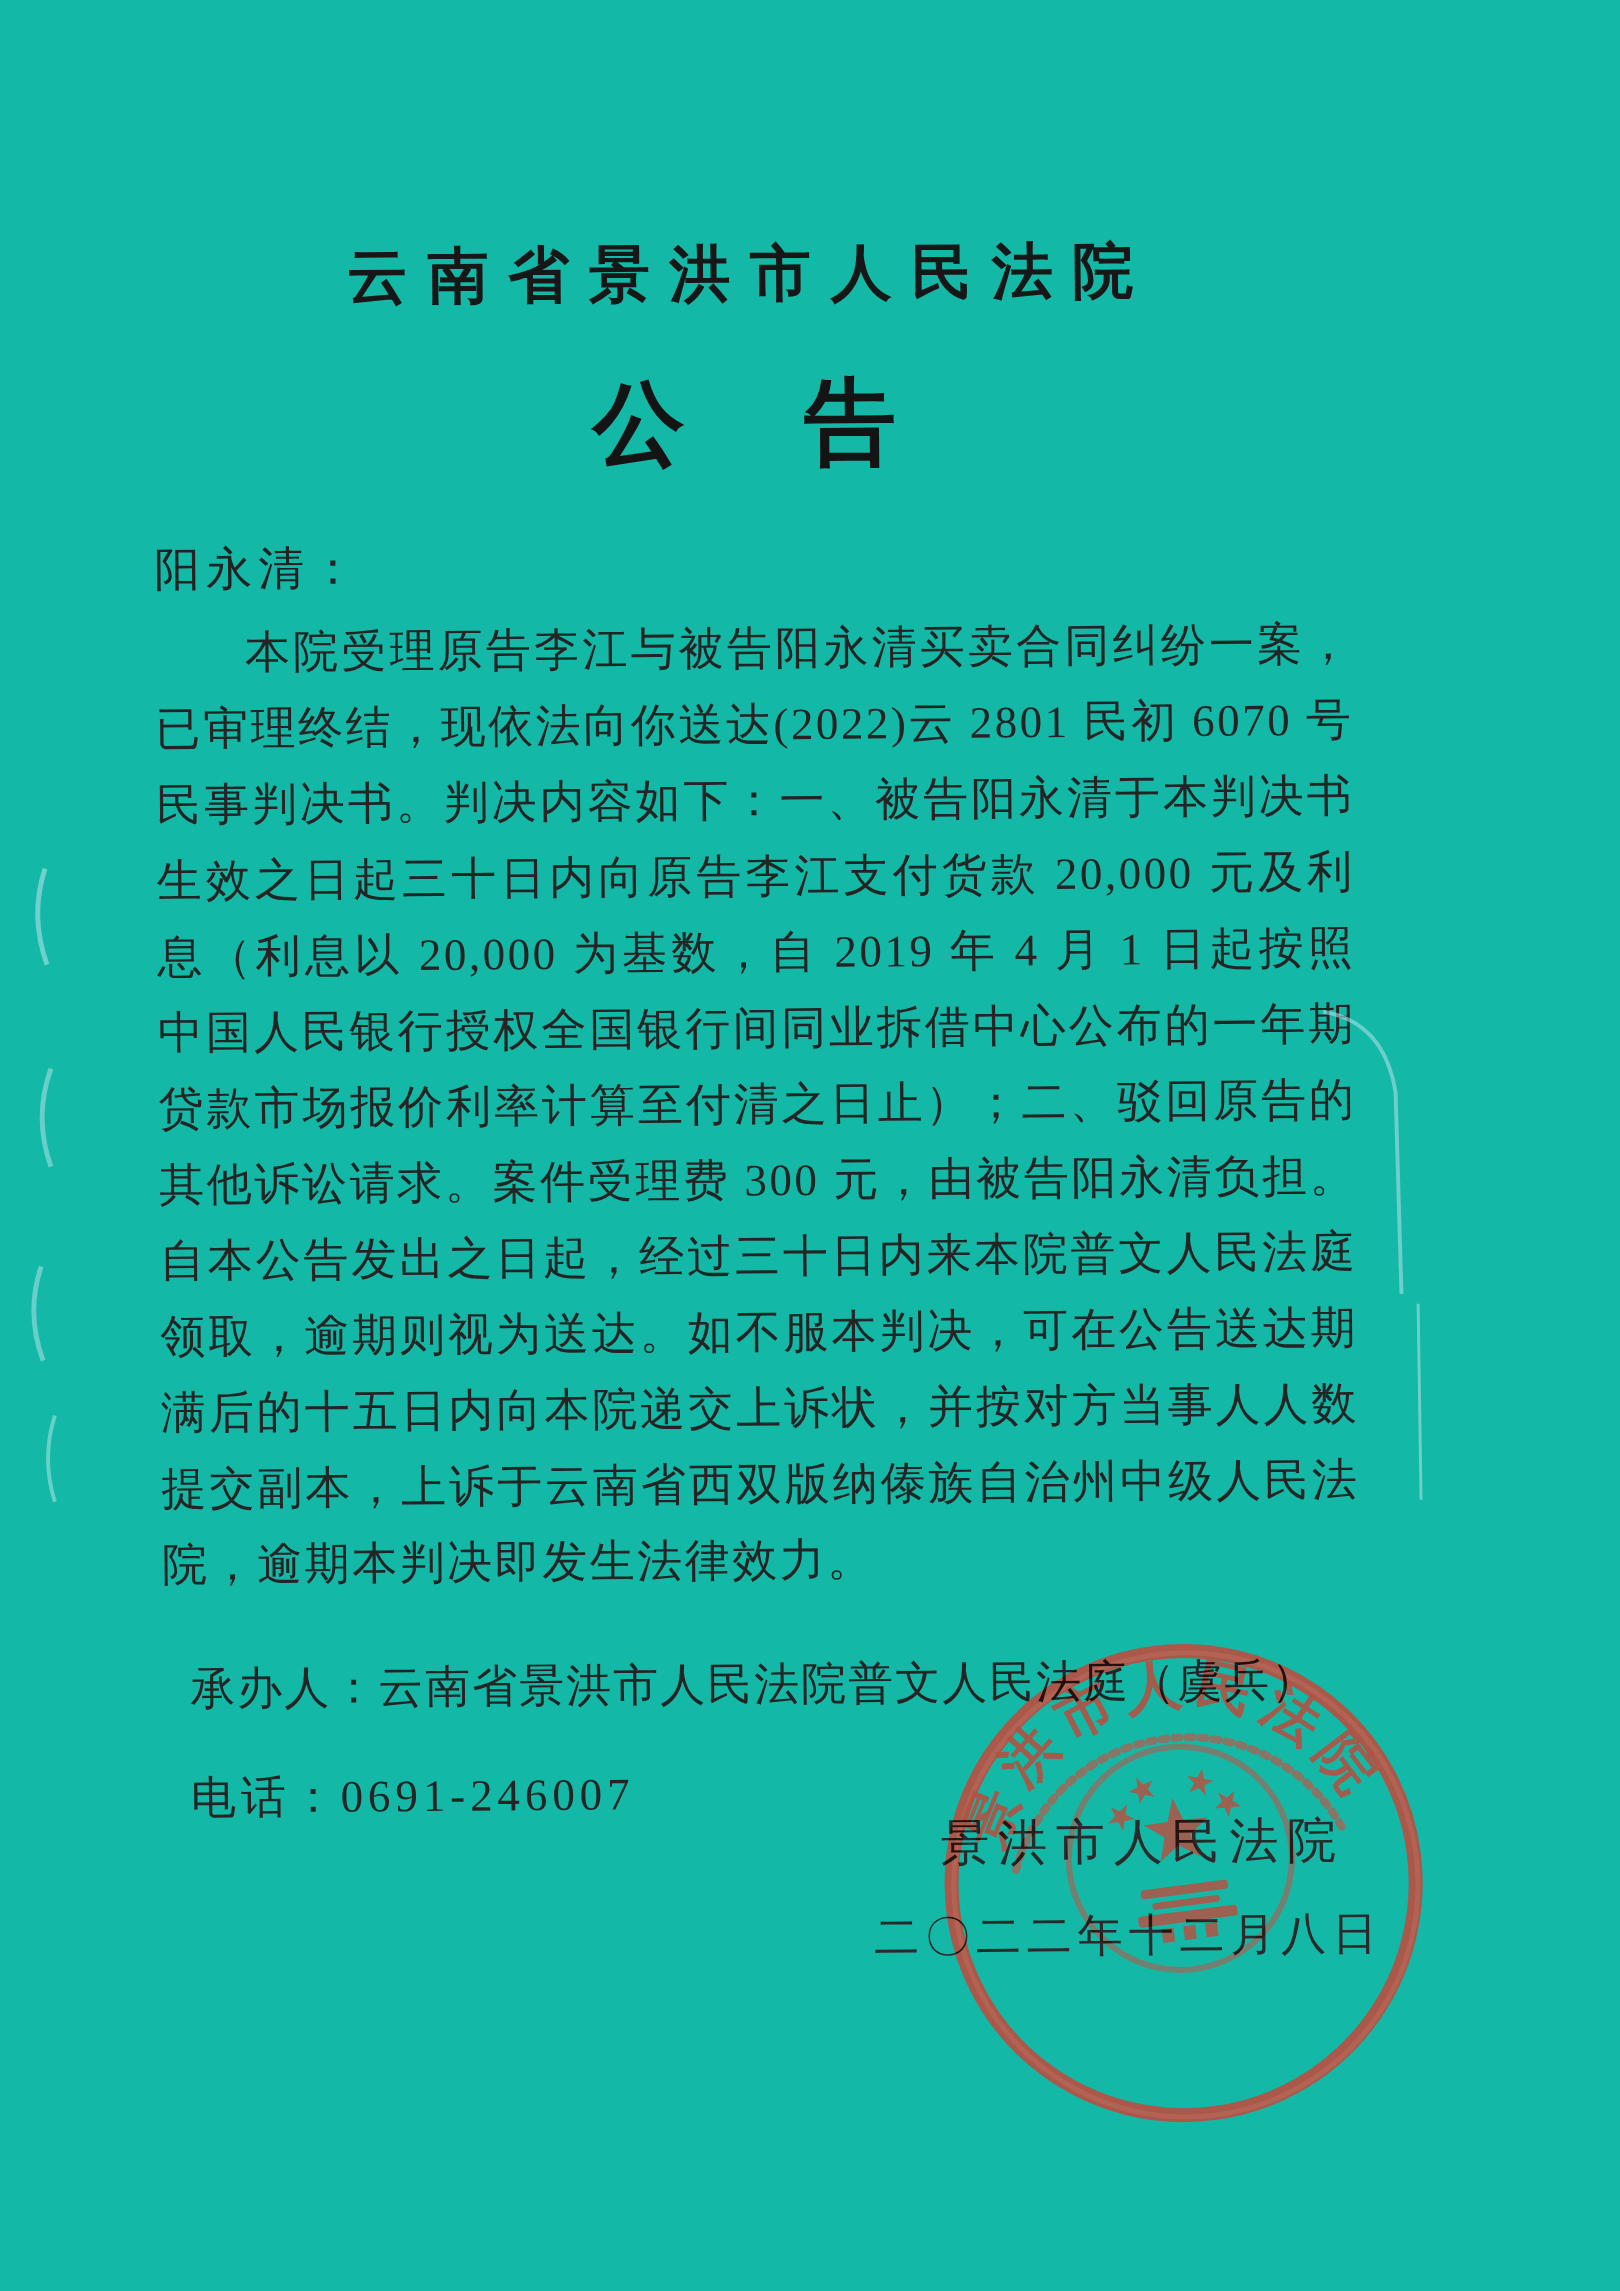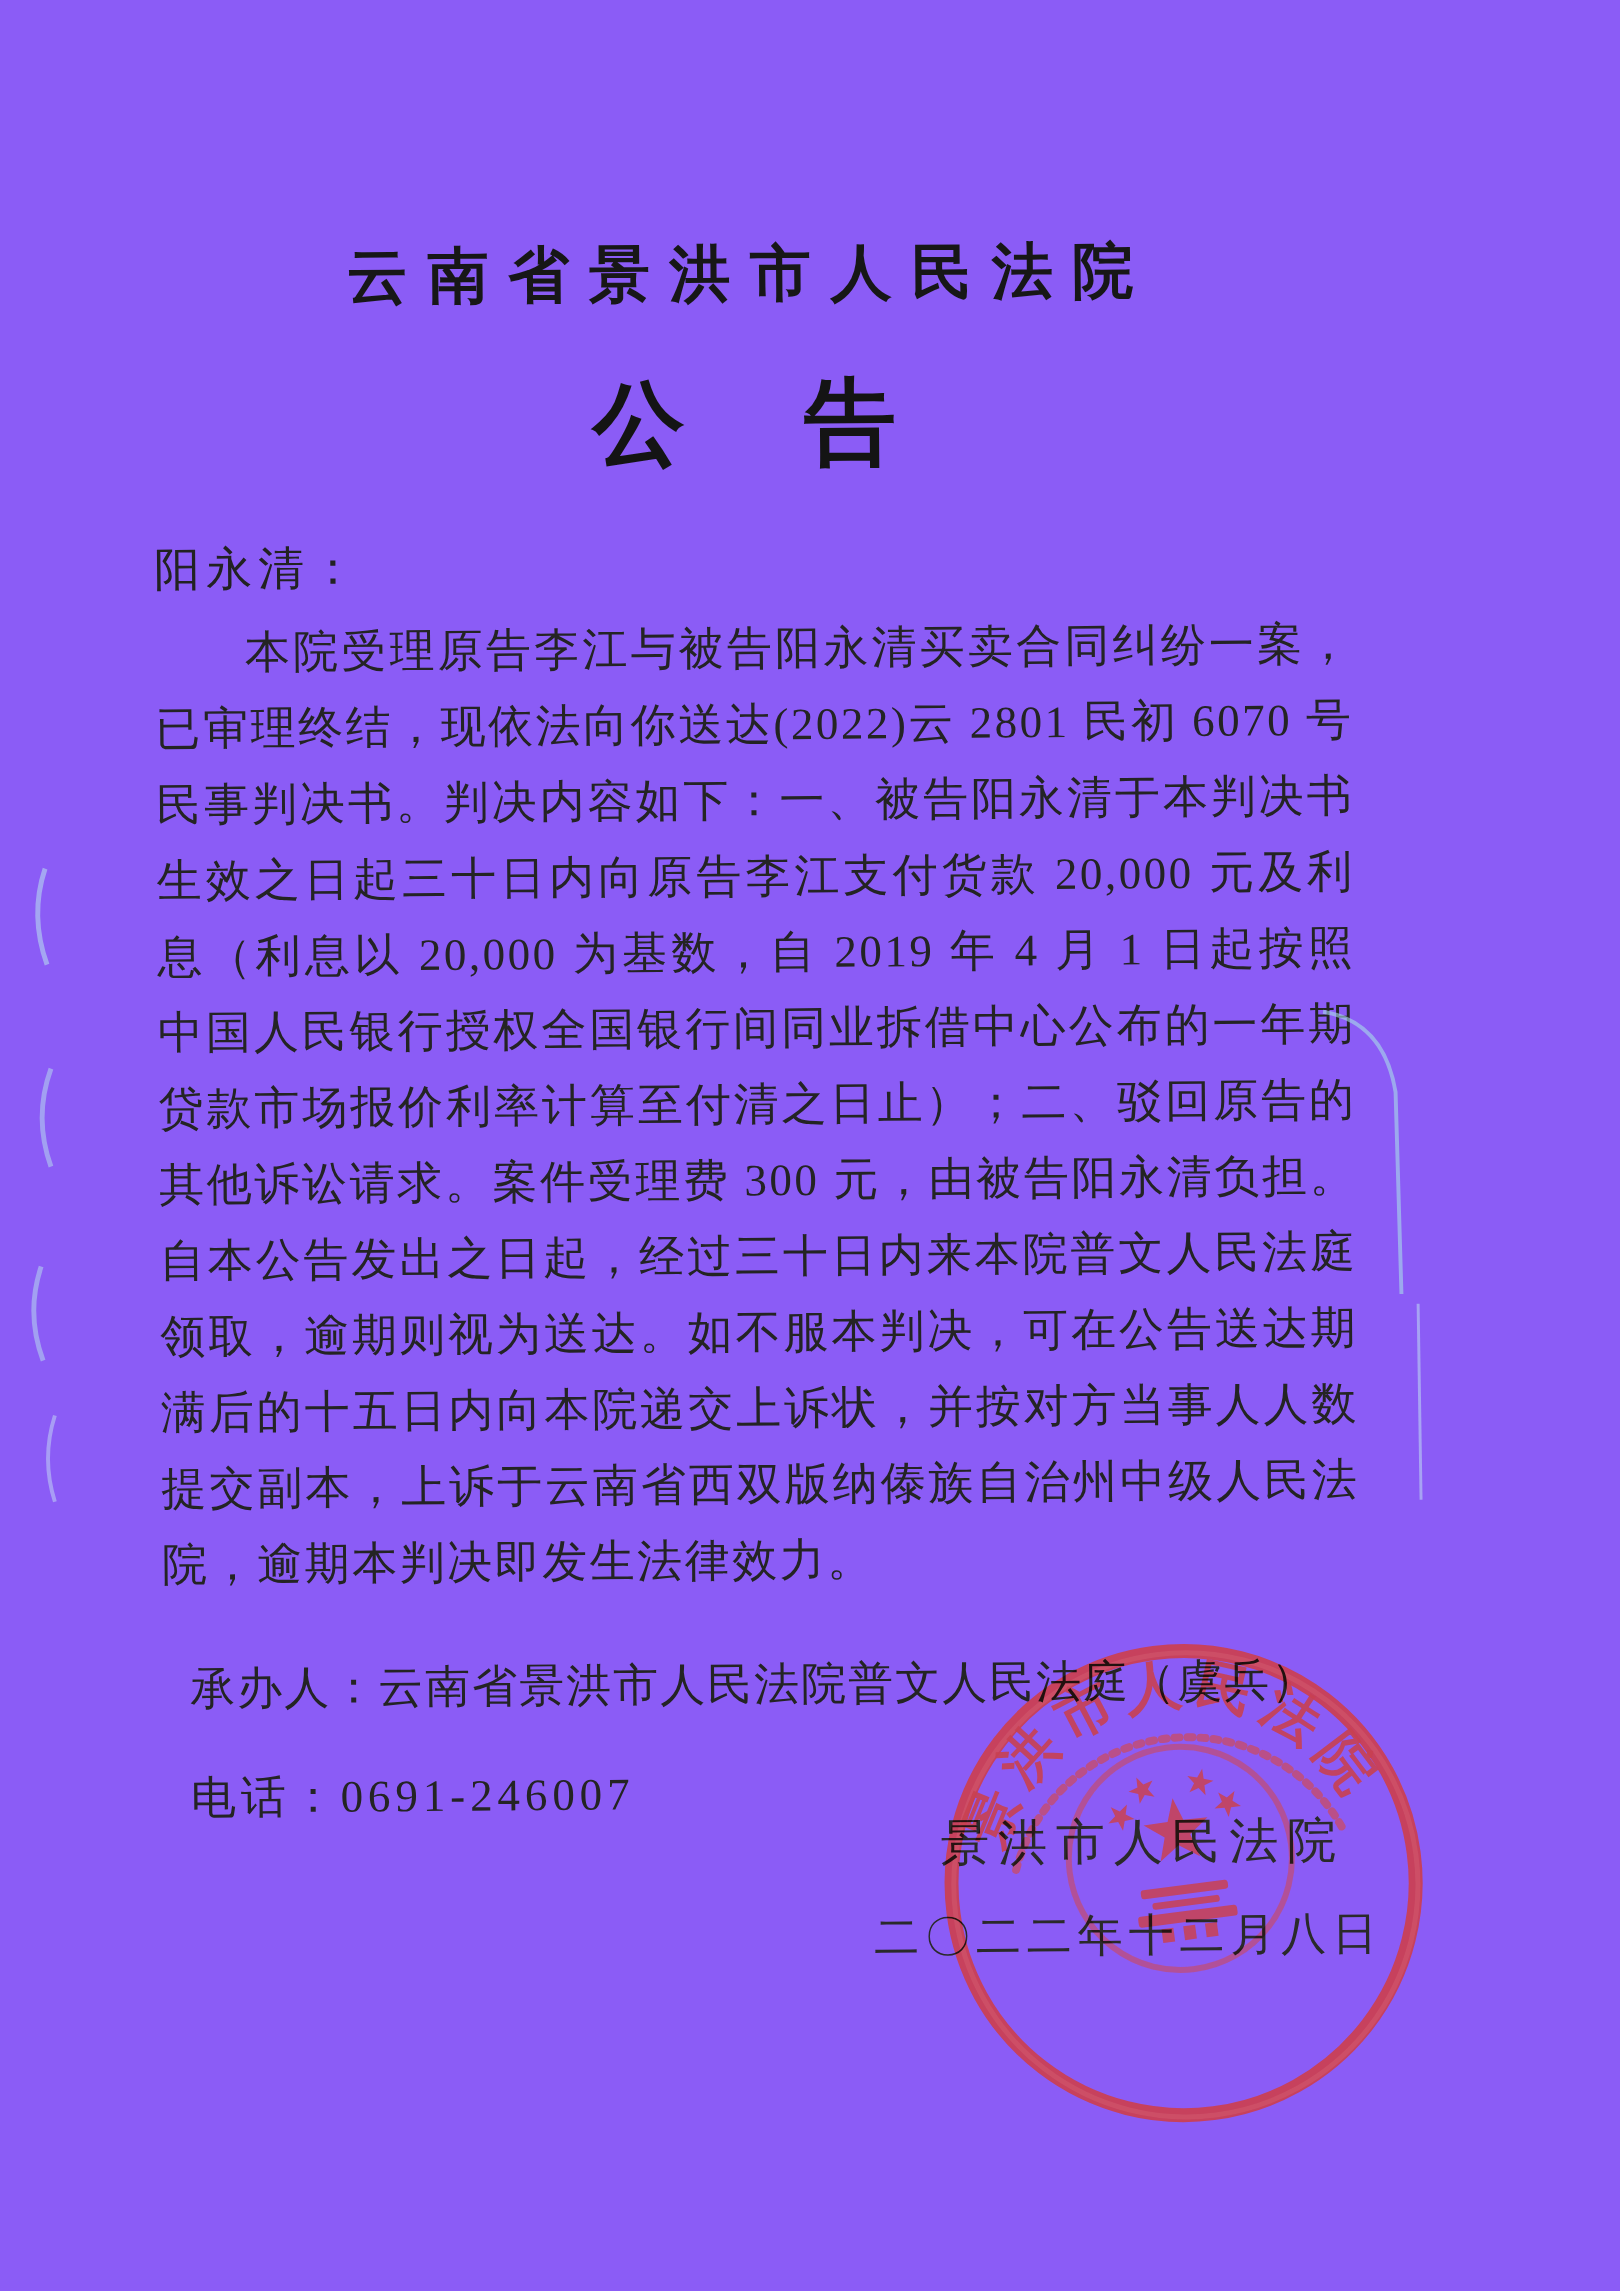--- a/index.html
+++ b/index.html
@@ -6,21 +6,21 @@
   body{
     width:1620px;height:2292px;
     background:#fdfdfc;
     font-family:"Liberation Serif", serif;
     color:#1d1d1d;
     overflow:hidden;
     position:relative;
   }
   .page{
     position:absolute;inset:0;
-    background:#8b5cf6;
+    background:#14b8a6;
   }
   .tilt{
     position:absolute;inset:0;
     transform:rotate(-0.45deg);
     transform-origin:50% 40%;
   }
   .court-title{
     position:absolute;
     left:157px;top:233px;width:1196px;
     text-align:center;

